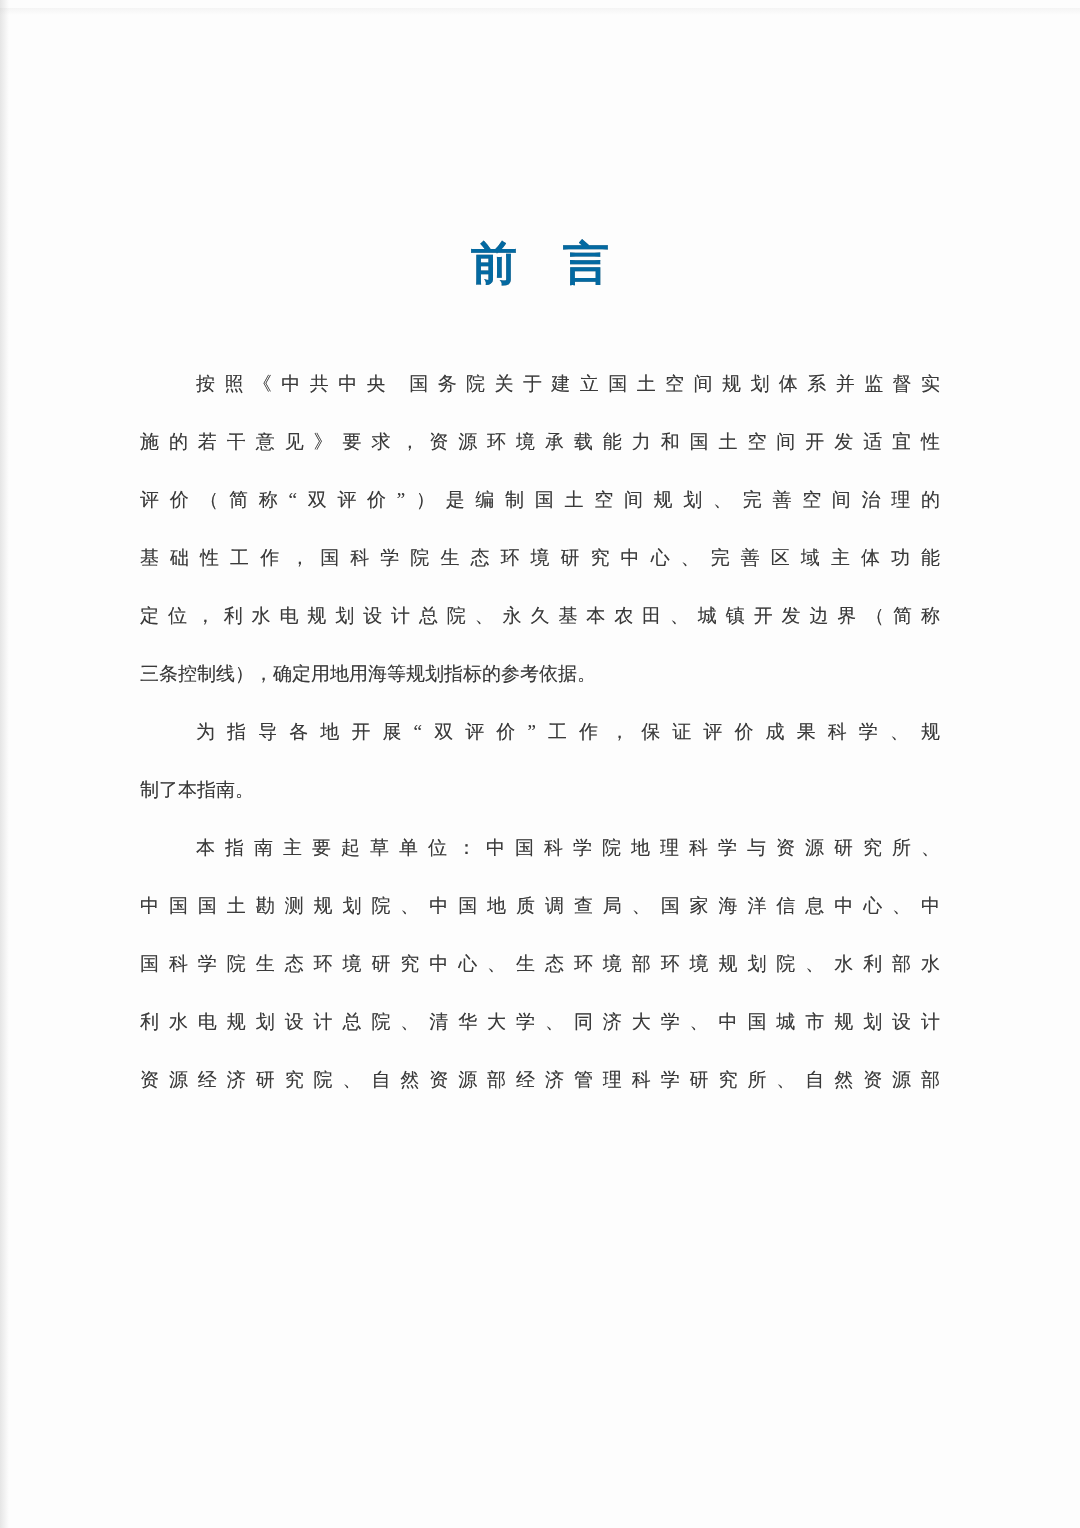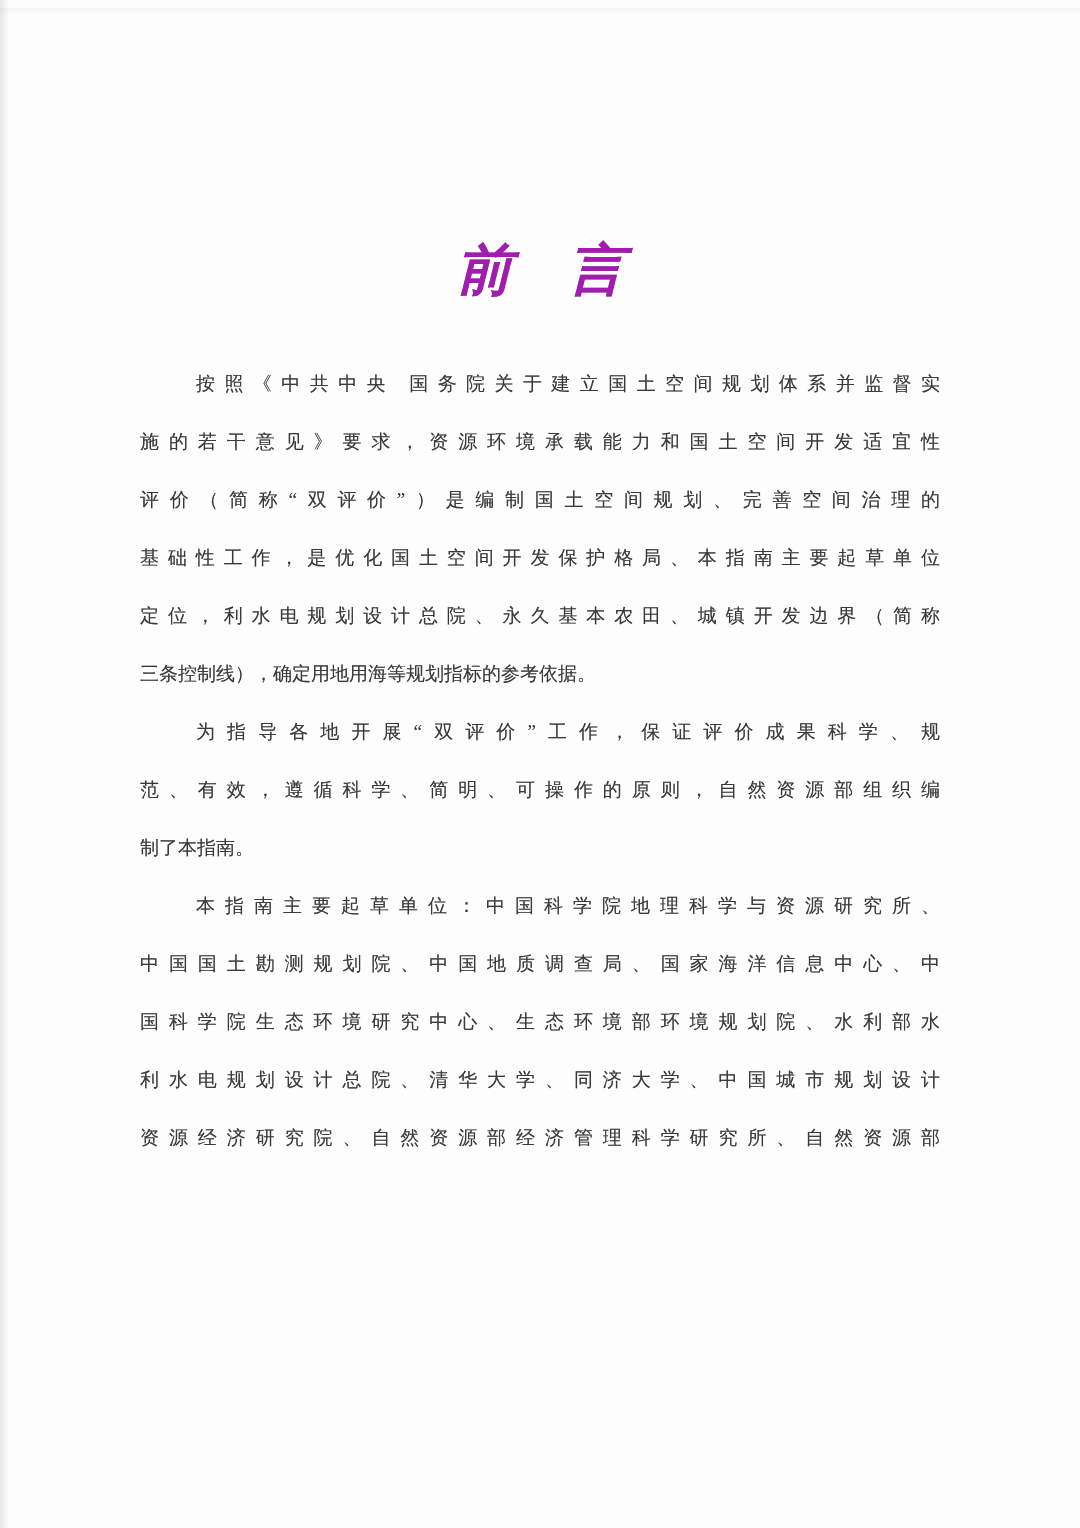--- a/index.html
+++ b/index.html
@@ -29,25 +29,24 @@
     background: linear-gradient(180deg, rgba(190,190,190,0.14), rgba(255,255,255,0));
     pointer-events: none;
   }
 
   .doc-title {
     position: absolute;
     top: 233px;
     left: 0;
     width: 100%;
     text-align: center;
-    font-size: 56px;
+    font-size: 46px;
     font-weight: 700;
-    color: #a21caf;
+    color: #0369a1;
     text-shadow: 0 0 0.5px rgba(46,46,46,0.55);
-    font-style: italic;
   }
 
   .content {
     position: absolute;
     left: 140px;
     top: 355px;
     width: 800px;
     font-size: 19px;
     color: #3a3a3a;
     text-shadow: 0 0 0.4px rgba(58,58,58,0.45);
@@ -72,26 +71,25 @@
   <div class="scan-edge-left"></div>
   <div class="scan-band-top"></div>
 
   <h1 class="doc-title">前　言</h1>
 
   <div class="content">
 
     <div class="line first">按照《中共中央 国务院关于建立国土空间规划体系并监督实</div>
     <div class="line">施的若干意见》要求，资源环境承载能力和国土空间开发适宜性</div>
     <div class="line">评价（简称“双评价”）是编制国土空间规划、完善空间治理的</div>
-    <div class="line">基础性工作，是优化国土空间开发保护格局、本指南主要起草单位</div>
+    <div class="line">基础性工作，国科学院生态环境研究中心、完善区域主体功能</div>
     <div class="line">定位，利水电规划设计总院、永久基本农田、城镇开发边界（简称</div>
     <div class="line last">三条控制线），确定用地用海等规划指标的参考依据。</div>
 
     <div class="line first">为指导各地开展“双评价”工作，保证评价成果科学、规</div>
-    <div class="line">范、有效，遵循科学、简明、可操作的原则，自然资源部组织编</div>
     <div class="line last">制了本指南。</div>
 
     <div class="line first">本指南主要起草单位：中国科学院地理科学与资源研究所、</div>
     <div class="line">中国国土勘测规划院、中国地质调查局、国家海洋信息中心、中</div>
     <div class="line">国科学院生态环境研究中心、生态环境部环境规划院、水利部水</div>
     <div class="line">利水电规划设计总院、清华大学、同济大学、中国城市规划设计</div>
     <div class="line">资源经济研究院、自然资源部经济管理科学研究所、自然资源部</div>
 
   </div>
 </div>

